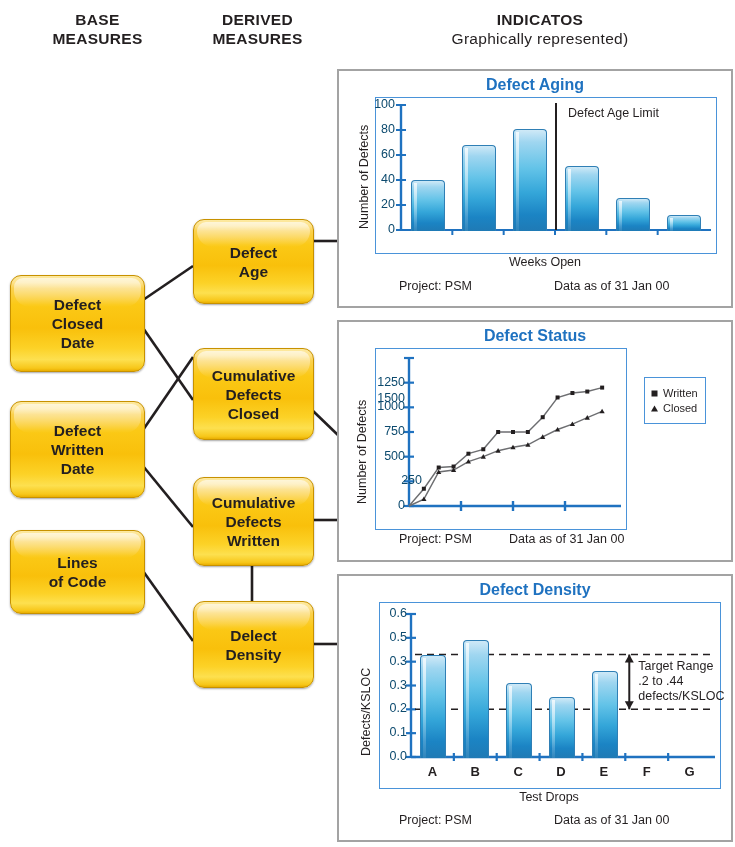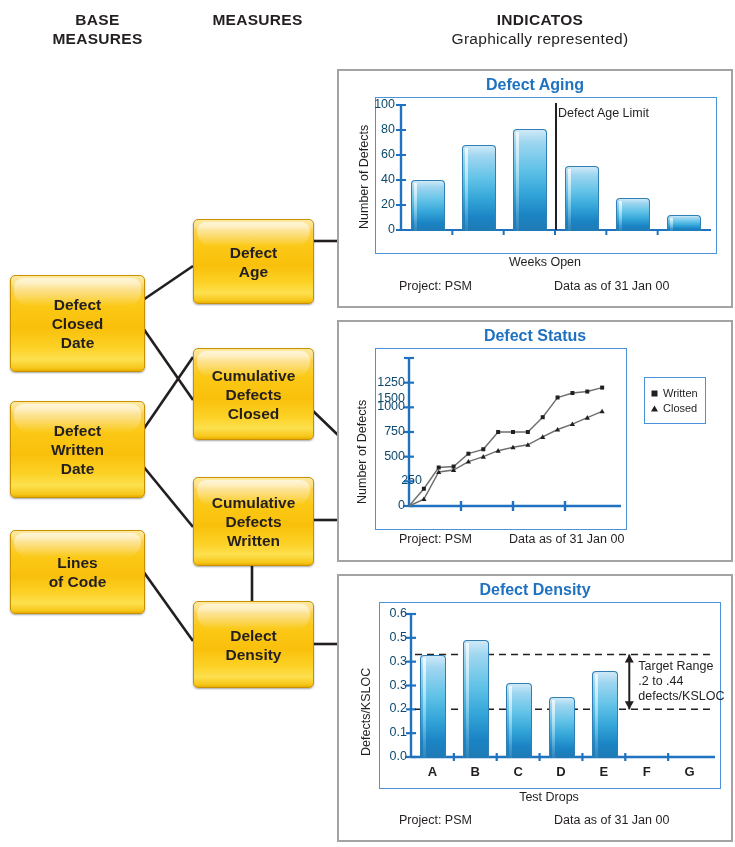--- a/index.html
+++ b/index.html
@@ -8,21 +8,21 @@
     font-family:"Liberation Sans",sans-serif;color:#231f20;overflow:hidden;
   }
   .col-head{position:absolute;text-align:center;font-size:15.5px;font-weight:700;
     letter-spacing:.3px;line-height:19px;color:#231f20;}
   #head-base{left:10px;top:10px;width:175px;}
   #head-derived{left:170px;top:10px;width:175px;}
   #head-ind{left:355px;top:10px;width:370px;}
   #head-ind .sub{font-weight:400;}
 
   
-  .gbox{position:absolute;border-radius:5px;
+  .gbox{position:absolute;border-radius:11px;
     border:1px solid #c79100;
     background:
       linear-gradient(to bottom,
         #fde9a0 0%, #fde28a 7%, #fbd14e 13%,
         #fbc916 30%, #f9c00b 55%,
         #fcd227 76%, #fde04f 88%, #f7c71a 97%, #e9ae00 100%);
     box-shadow:0 1px 2px rgba(0,0,0,.35);
     display:flex;align-items:center;justify-content:center;
     z-index:3;
   }
@@ -50,34 +50,35 @@
     white-space:nowrap;}
   .xcat{position:absolute;font-size:13px;font-weight:700;color:#231f20;
     text-align:center;}
   .bar{position:absolute;border-radius:4px 4px 0 0;
     border:1px solid #2f7fb5;border-bottom:none;
     background:linear-gradient(to bottom,#cfe9f7 0%,#9fd6f0 12%,
       #63c3e8 38%,#34a6d9 62%,#1b84c4 84%,#1f7ab5 100%);}
   .bar::after{content:"";position:absolute;left:2px;top:2px;width:3px;bottom:0;
     background:linear-gradient(to bottom,rgba(255,255,255,.75),rgba(255,255,255,.08));}
   .dlim{position:absolute;background:#231f20;width:1.5px;}
-  .dlimlabel{position:absolute;font-size:12.5px;color:#231f20;white-space:nowrap;}
+  .dlimlabel{position:absolute;font-size:12.5px;color:#231f20;white-space:nowrap;margin-left:10px;}
   .legend{position:absolute;border:1px solid #4a93d9;background:#fff;
     font-size:11px;padding:6px 7px 6px 5px;}
   .legrow{display:flex;align-items:center;gap:4px;margin:3px 0;}
   .trange{position:absolute;font-size:12.5px;line-height:15px;color:#231f20;}
 </style>
 </head>
 <body>
 
 <div class="col-head" id="head-base">
   <div>BASE</div>
   <div>MEASURES</div>
 </div>
 <div class="col-head" id="head-derived">
+  <div>DERIVED</div>
   <div>MEASURES</div>
 </div>
 <div class="col-head" id="head-ind">
   <div>INDICATOS</div>
   <div class="sub">Graphically represented)</div>
 </div>
 
 <svg id="wires" viewBox="0 0 735 847" width="735" height="847">
   <g stroke="#231f20" stroke-width="2.6" fill="none">
 

